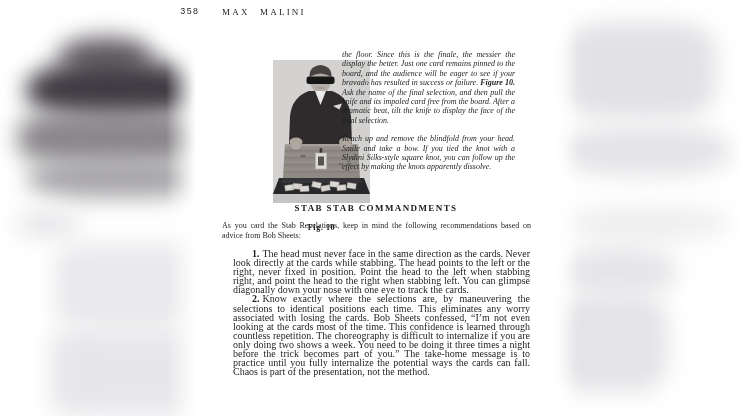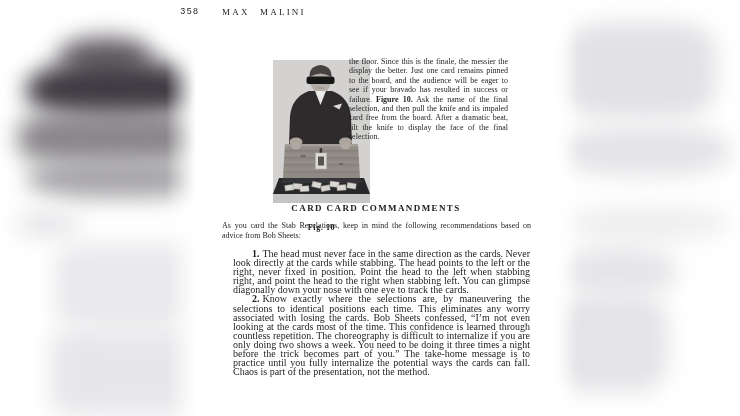--- a/index.html
+++ b/index.html
@@ -51,21 +51,21 @@
   #figure-caption {
     margin-top: 20px; text-align: center;
     font-weight: bold; font-size: 8px; letter-spacing: 0.6px; color: #222;
   }
 
   
   #col-right {
     position: absolute; left: 333px; top: 41px; width: 191px;
     font-size: 8px; line-height: 9.4px; text-align: justify; color: #1e1e1e;
   }
-  #col-right p { margin: 16px; }
+  #col-right p { margin: 9px; font-style: italic; }
   #col-right p + p { margin-top: 9px; }
 
   
   #section-heading {
     position: absolute; left: 222px; top: 203px; width: 308px;
     text-align: center; font-weight: bold; font-size: 9px; letter-spacing: 1.4px;
     color: #202020; white-space: nowrap;
   }
   #section-intro {
     position: absolute; left: 222px; top: 221px; width: 309px;
@@ -163,21 +163,22 @@
       <rect x="57" y="121.5" width="9" height="5.5" fill="#dbd9d5" transform="rotate(7 61 124)"></rect>
       <rect x="64" y="125" width="9" height="5.5" fill="#d9d7d3" transform="rotate(-5 68 128)"></rect>
       <rect x="74" y="123" width="9" height="5.5" fill="#d5d3cf" transform="rotate(9 78 126)"></rect>
     </g>
   </svg>
   <figcaption id="figure-caption">Fig. 10</figcaption>
 </figure>
 
 <div id="col-right">
   <p><span>the floor. Since this is the finale, the messier the display the better. Just one card remains pinned to the board, and the audience will be eager to see if your bravado has resulted in success or failure. </span><b>Figure 10.</b><span> Ask the name of the final selection, and then pull the knife and its impaled card free from the board. After a dramatic beat, tilt the knife to display the face of the final selection.</span></p>
+  <p>Reach up and remove the blindfold from your head. Smile and take a bow. If you tied the knot with a Slydini Silks-style square knot, you can follow up the effect by making the knots apparently dissolve.</p>
 </div>
 
-<div id="section-heading">CARD CARD COMMANDMENTS</div>
+<div id="section-heading">STAB STAB COMMANDMENTS</div>
 <div id="section-intro">As you card the Stab Revelations, keep in mind the following recommendations based on advice from Bob Sheets:</div>
 
 <div id="items">
   <p class="item"><b>1.</b><span>The head must never face in the same direction as the cards. Never look directly at the cards while stabbing. The head points to the left or the right, never fixed in position. Point the head to the left when stabbing right, and point the head to the right when stabbing left. You can glimpse diagonally down your nose with one eye to track the cards.</span></p>
   <p class="item"><b>2.</b><span>Know exactly where the selections are, by maneuvering the selections to identical positions each time. This eliminates any worry associated with losing the cards. Bob Sheets confessed, “I’m not even looking at the cards most of the time. This confidence is learned through countless repetition. The choreography is difficult to internalize if you are only doing two shows a week. You need to be doing it three times a night before the trick becomes part of you.” The take-home message is to practice until you fully internalize the potential ways the cards can fall. Chaos is part of the presentation, not the method.</span></p>
 </div>
 
 </body></html>

